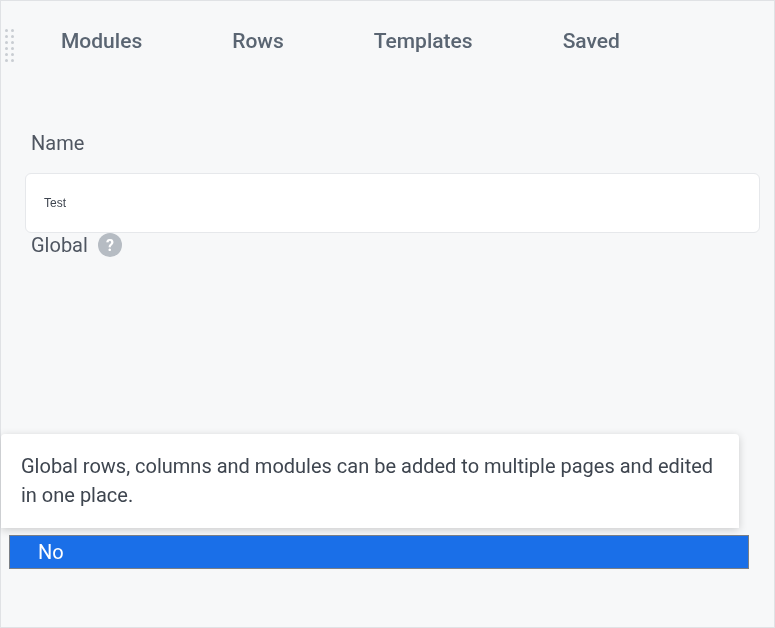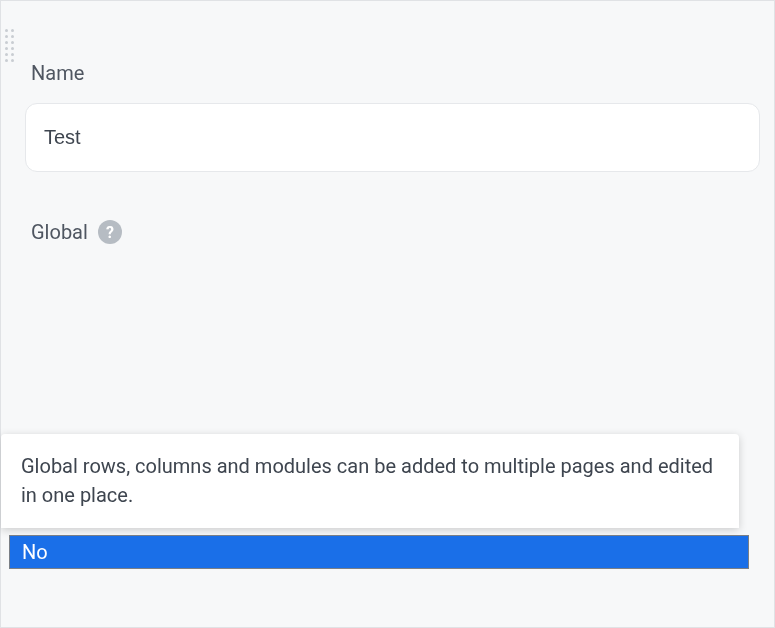--- a/index.html
+++ b/index.html
@@ -67,28 +67,27 @@
       margin-left: 6px;
       margin-bottom: 18px;
       display: flex;
       align-items: center;
       gap: 10px;
     }
     .input-field {
       width: 735px;
       background: #ffffff;
       border: 1px solid #e6e8eb;
-      border-radius: 12px;
+      border-radius: 6px;
       padding: 22px 18px;
-      font-size: 20px;
+      font-size: 12px;
       color: #3e454f;
       outline: none;
     }
     .global-section {
-      margin-top: 48px;
     }
     .help-icon {
       width: 24px;
       height: 24px;
       border-radius: 50%;
       background: #b6bcc3;
       color: #ffffff;
       display: inline-flex;
       align-items: center;
       justify-content: center;
@@ -111,21 +110,21 @@
     }
     .dropdown-list {
       position: absolute;
       left: 8px;
       top: 534px;
       width: 740px;
       border: 1px solid #7a7f86;
       background: #ffffff;
     }
     .dropdown-option {
-      padding: 4px 12px;
+      padding: 4px 28px;
       font-size: 20px;
       cursor: pointer;
     }
     .dropdown-option.selected {
       background: #1a6fe8;
       color: #ffffff;
     }
     .dropdown-option:not(.selected) {
       color: #2f3640;
     }
@@ -155,20 +154,26 @@
     <div class="row">
         <div class="dot"></div>
         <div class="dot"></div>
       </div>
     <div class="row">
         <div class="dot"></div>
         <div class="dot"></div>
       </div>
   </div>
 
+  <div class="tabs">
+    <div class="tab">Modules</div>
+    <div class="tab">Rows</div>
+    <div class="tab">Templates</div>
+    <div class="tab">Saved</div>
+  </div>
 
 
   <div class="form">
 
     <div class="field-label">Name</div>
     <input type="text" class="input-field" value="Test" style="">
 
     <div class="global-section">
       <div class="field-label">
         <span>Global</span>

